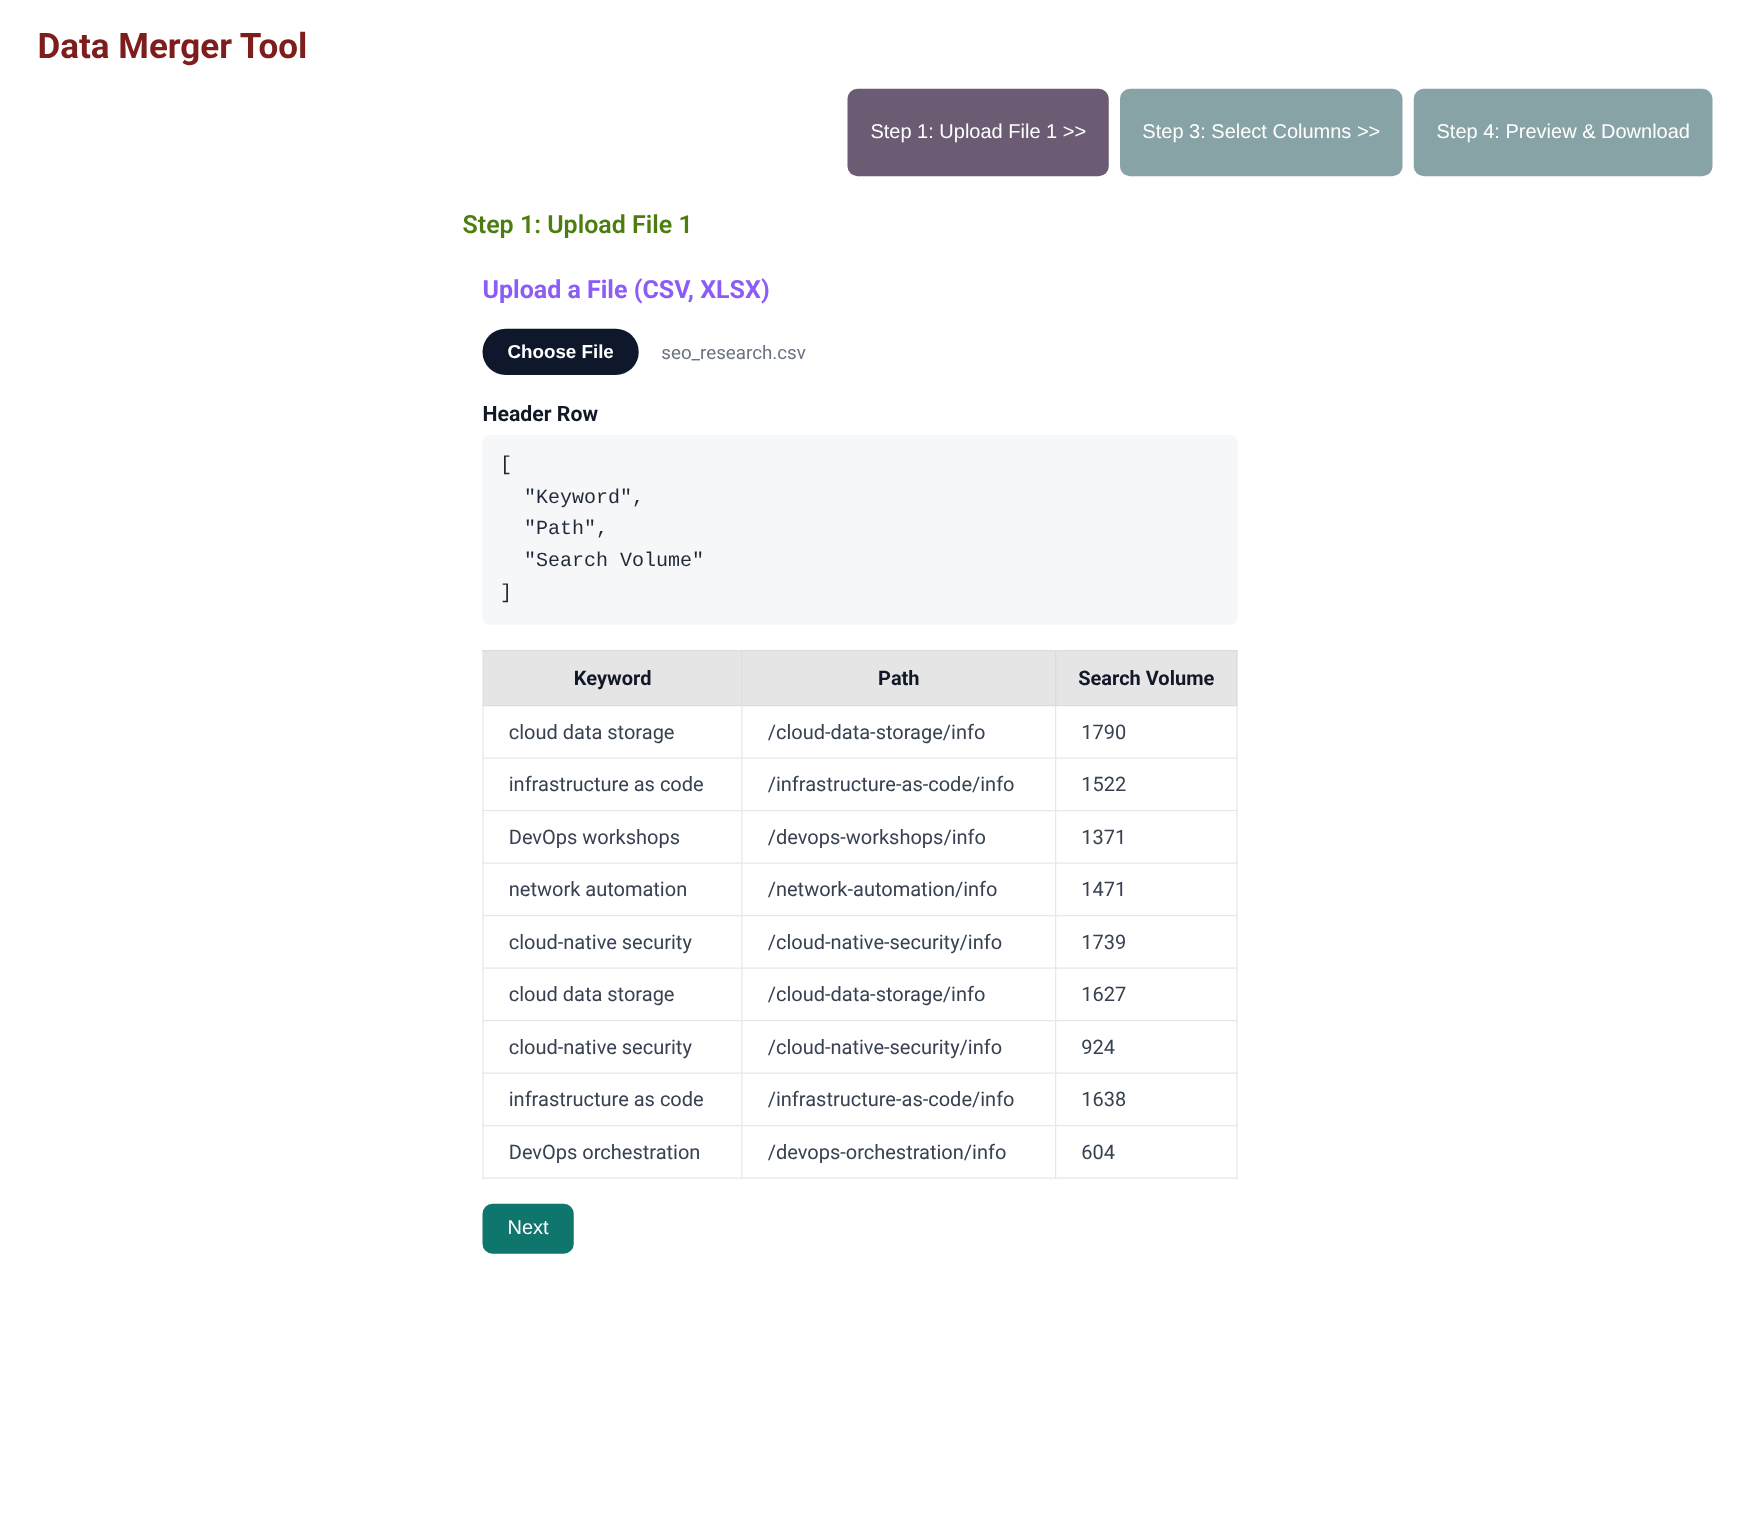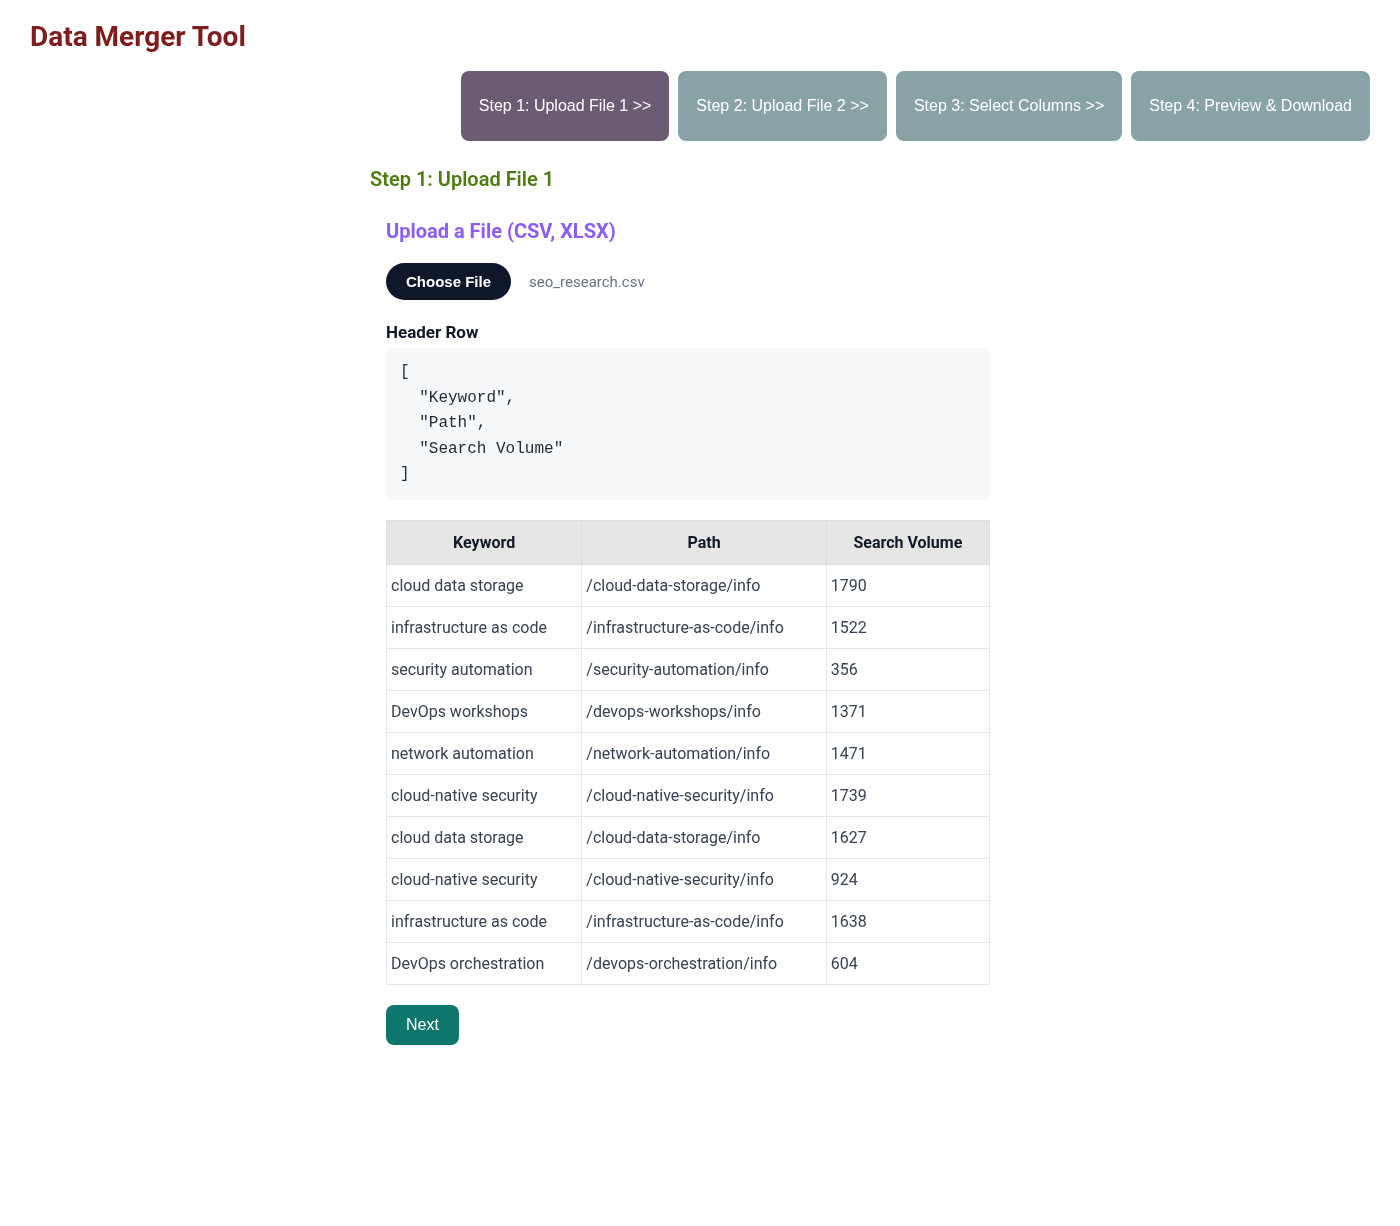--- a/index.html
+++ b/index.html
@@ -108,21 +108,21 @@
     }
     thead th {
       background-color: #e5e5e5;
       font-weight: 700;
       text-align: center;
       padding: 12px 14px;
       border: 1px solid #d9dce1;
       color: #111827;
     }
     tbody td {
-      padding: 11px 4px;
+      padding: 11px 20px;
       border: 1px solid #e5e7eb;
       color: #374151;
     }
     .next-btn {
       background-color: #0f766e;
       color: #ffffff;
       border: none;
       border-radius: 8px;
       padding: 11px 20px;
       font-size: 16px;
@@ -131,21 +131,20 @@
       margin-left: 16px;
     }
   </style>
 </head>
 <body>
 
 <h1>Data Merger Tool</h1>
 
 <div class="steps-nav">
   <button class="step-btn active">Step 1: Upload File 1  &gt;&gt;</button>
-  <button class="step-btn inactive">Step 2: Upload File 2  &gt;&gt;</button>
   <button class="step-btn inactive">Step 3: Select Columns  &gt;&gt;</button>
   <button class="step-btn inactive">Step 4: Preview &amp; Download</button>
 </div>
 
 <div class="content">
   <h2>Step 1: Upload File 1</h2>
 
   <h3>Upload a File (CSV, XLSX)</h3>
 
   <div class="file-row">
@@ -173,25 +172,20 @@
           <td>cloud data storage</td>
           <td>/cloud-data-storage/info</td>
           <td>1790</td>
         </tr>
         <tr>
           <td>infrastructure as code</td>
           <td>/infrastructure-as-code/info</td>
           <td>1522</td>
         </tr>
         <tr>
-          <td>security automation</td>
-          <td>/security-automation/info</td>
-          <td>356</td>
-        </tr>
-        <tr>
           <td>DevOps workshops</td>
           <td>/devops-workshops/info</td>
           <td>1371</td>
         </tr>
         <tr>
           <td>network automation</td>
           <td>/network-automation/info</td>
           <td>1471</td>
         </tr>
         <tr>

